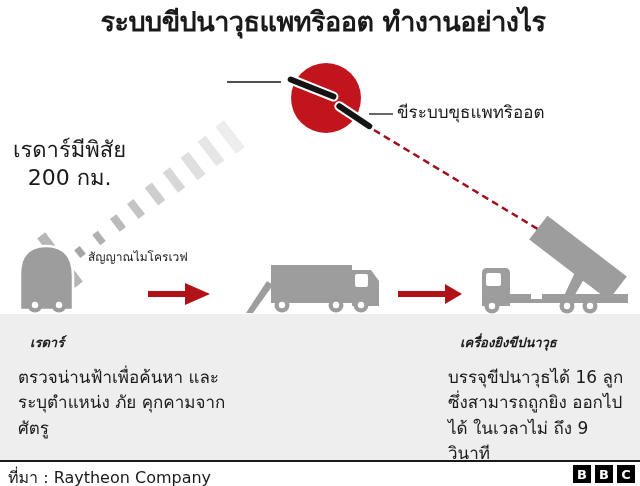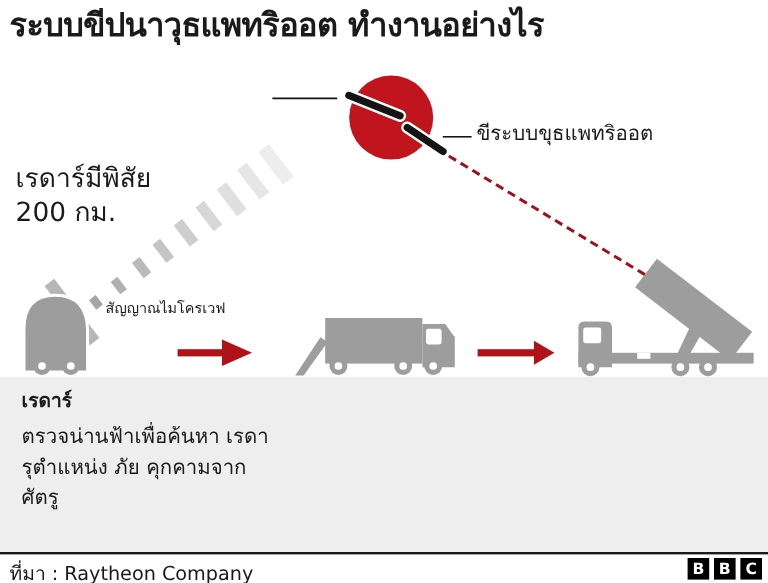--- a/index.html
+++ b/index.html
@@ -2,32 +2,32 @@
 <html><head>
 <meta charset="utf-8">
 <style>
   html,body{margin:0;padding:0;background:#fff;}
   #stage{
     position:relative;width:640px;height:486px;overflow:hidden;background:#ffffff;
     font-family:"DejaVu Sans",sans-serif;color:#1a1a1a;
   }
   .band{position:absolute;left:0;top:314px;width:640px;height:148px;background:#eeeeee;}
   svg.gfx{position:absolute;left:0;top:0;z-index:2;}
-  .txt{position:absolute;z-index:3;}
+  .txt{position:absolute;z-index:3;text-align:center;}
   .title{left:8px;top:4px;width:630px;font-size:27px;font-weight:700;line-height:1.35;white-space:nowrap;letter-spacing:-0.5px;}
   .lbl{font-size:17px;line-height:1.3;white-space:nowrap;}
   .enemy-lbl{left:62px;top:65px;}
   .patriot-lbl{left:397px;top:101px;}
   .range-lbl{left:13px;top:136px;font-size:22px;line-height:28px;}
   .micro-lbl{left:88px;top:247px;font-size:12px;white-space:nowrap;}
   .col{position:absolute;top:322px;z-index:3;}
   .col1{left:18px;width:208px;}
   .col2{left:240px;width:206px;}
   .col3{left:448px;width:184px;}
-  .col h3{margin:0;font-size:16px;font-weight:700;line-height:1.45;}
+  .col h3{margin:12px;font-size:13px;font-weight:700;line-height:1.45;font-style:italic;}
   .col p{margin:7px 0 0 0;font-size:17px;line-height:1.5;}
   .footer{position:absolute;left:0;top:460px;width:640px;height:26px;background:#ffffff;border-top:2px solid #1a1a1a;z-index:3;}
   .source{position:absolute;left:8px;top:3px;font-size:16px;white-space:nowrap;}
   .bbc{position:absolute;right:5px;top:3px;display:flex;gap:4px;}
   .bbc span{display:flex;align-items:center;justify-content:center;width:18px;height:18px;background:#000;color:#fff;font-size:13px;font-weight:700;font-family:"DejaVu Sans",sans-serif;}
 </style>
 </head>
 <body>
 
 <div id="stage">
@@ -114,24 +114,28 @@
 
   <div class="txt range-lbl">
     <div>เรดาร์มีพิสัย</div>
     <div>200 กม.</div>
   </div>
 
   <div class="txt micro-lbl">สัญญาณไมโครเวฟ</div>
 
   <div class="col col1">
     <h3>เรดาร์</h3>
-    <p>ตรวจน่านฟ้าเพื่อค้นหา เรดารุตำแหน่ง ภัย คุกคามจากศัตรู</p>
+    <p>ตรวจน่านฟ้าเพื่อค้นหา และระบุตำแหน่ง ภัย คุกคามจากศัตรู</p>
   </div>
 
 
+  <div class="col col3">
+    <h3>เครื่องยิงขีปนาวุธ</h3>
+    <p>บรรจุขีปนาวุธได้ 16 ลูก ซึ่งสามารถถูกยิง ออกไปได้ ในเวลาไม่ ถึง 9 วินาที</p>
+  </div>
 
   <div class="footer">
     <div class="source">ที่มา : Raytheon Company</div>
     <div class="bbc">
       <span>B</span>
       <span>B</span>
       <span>C</span>
     </div>
   </div>
 

